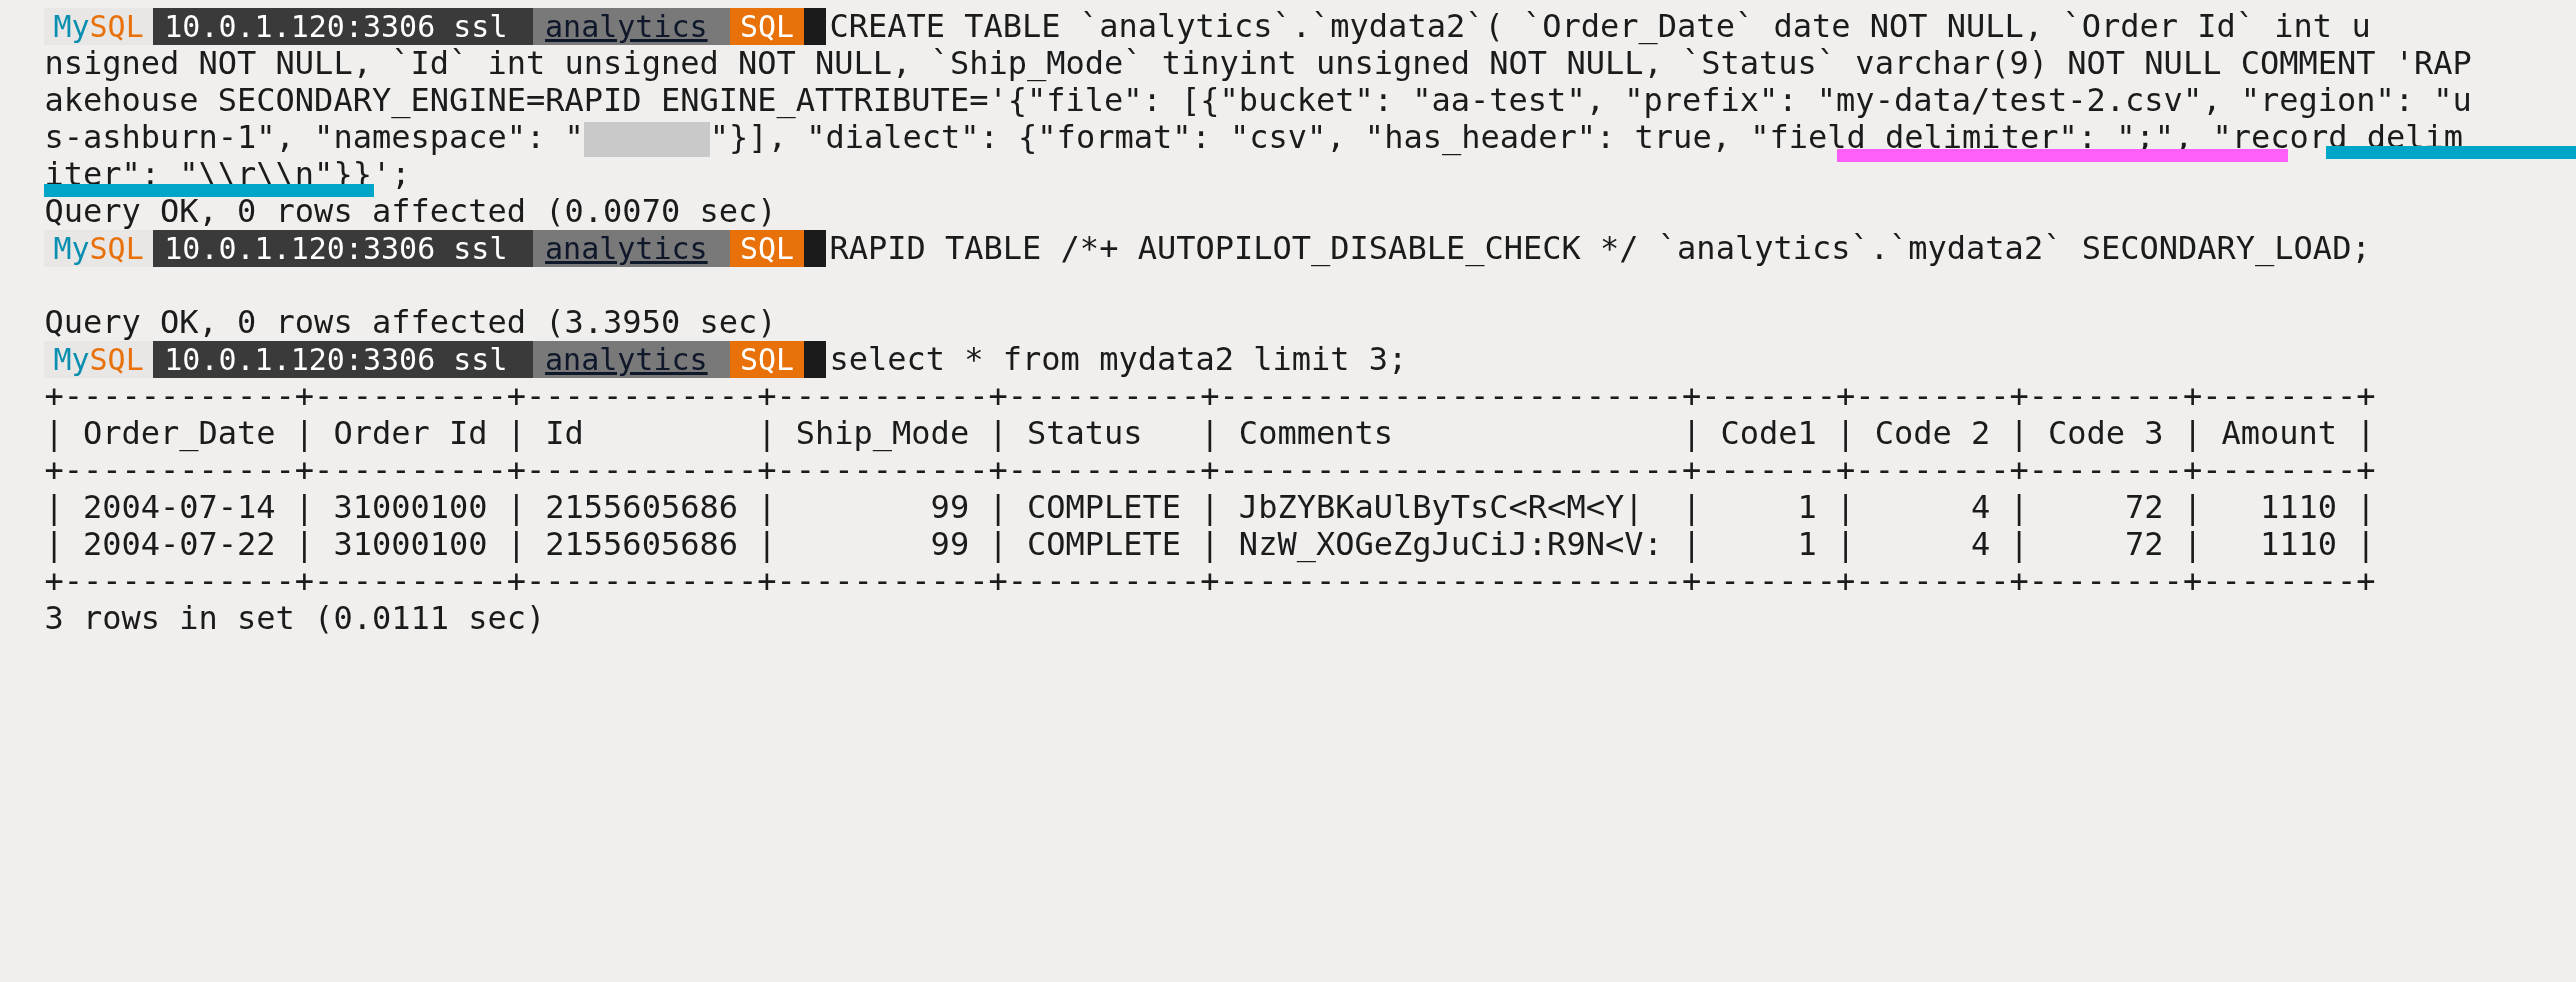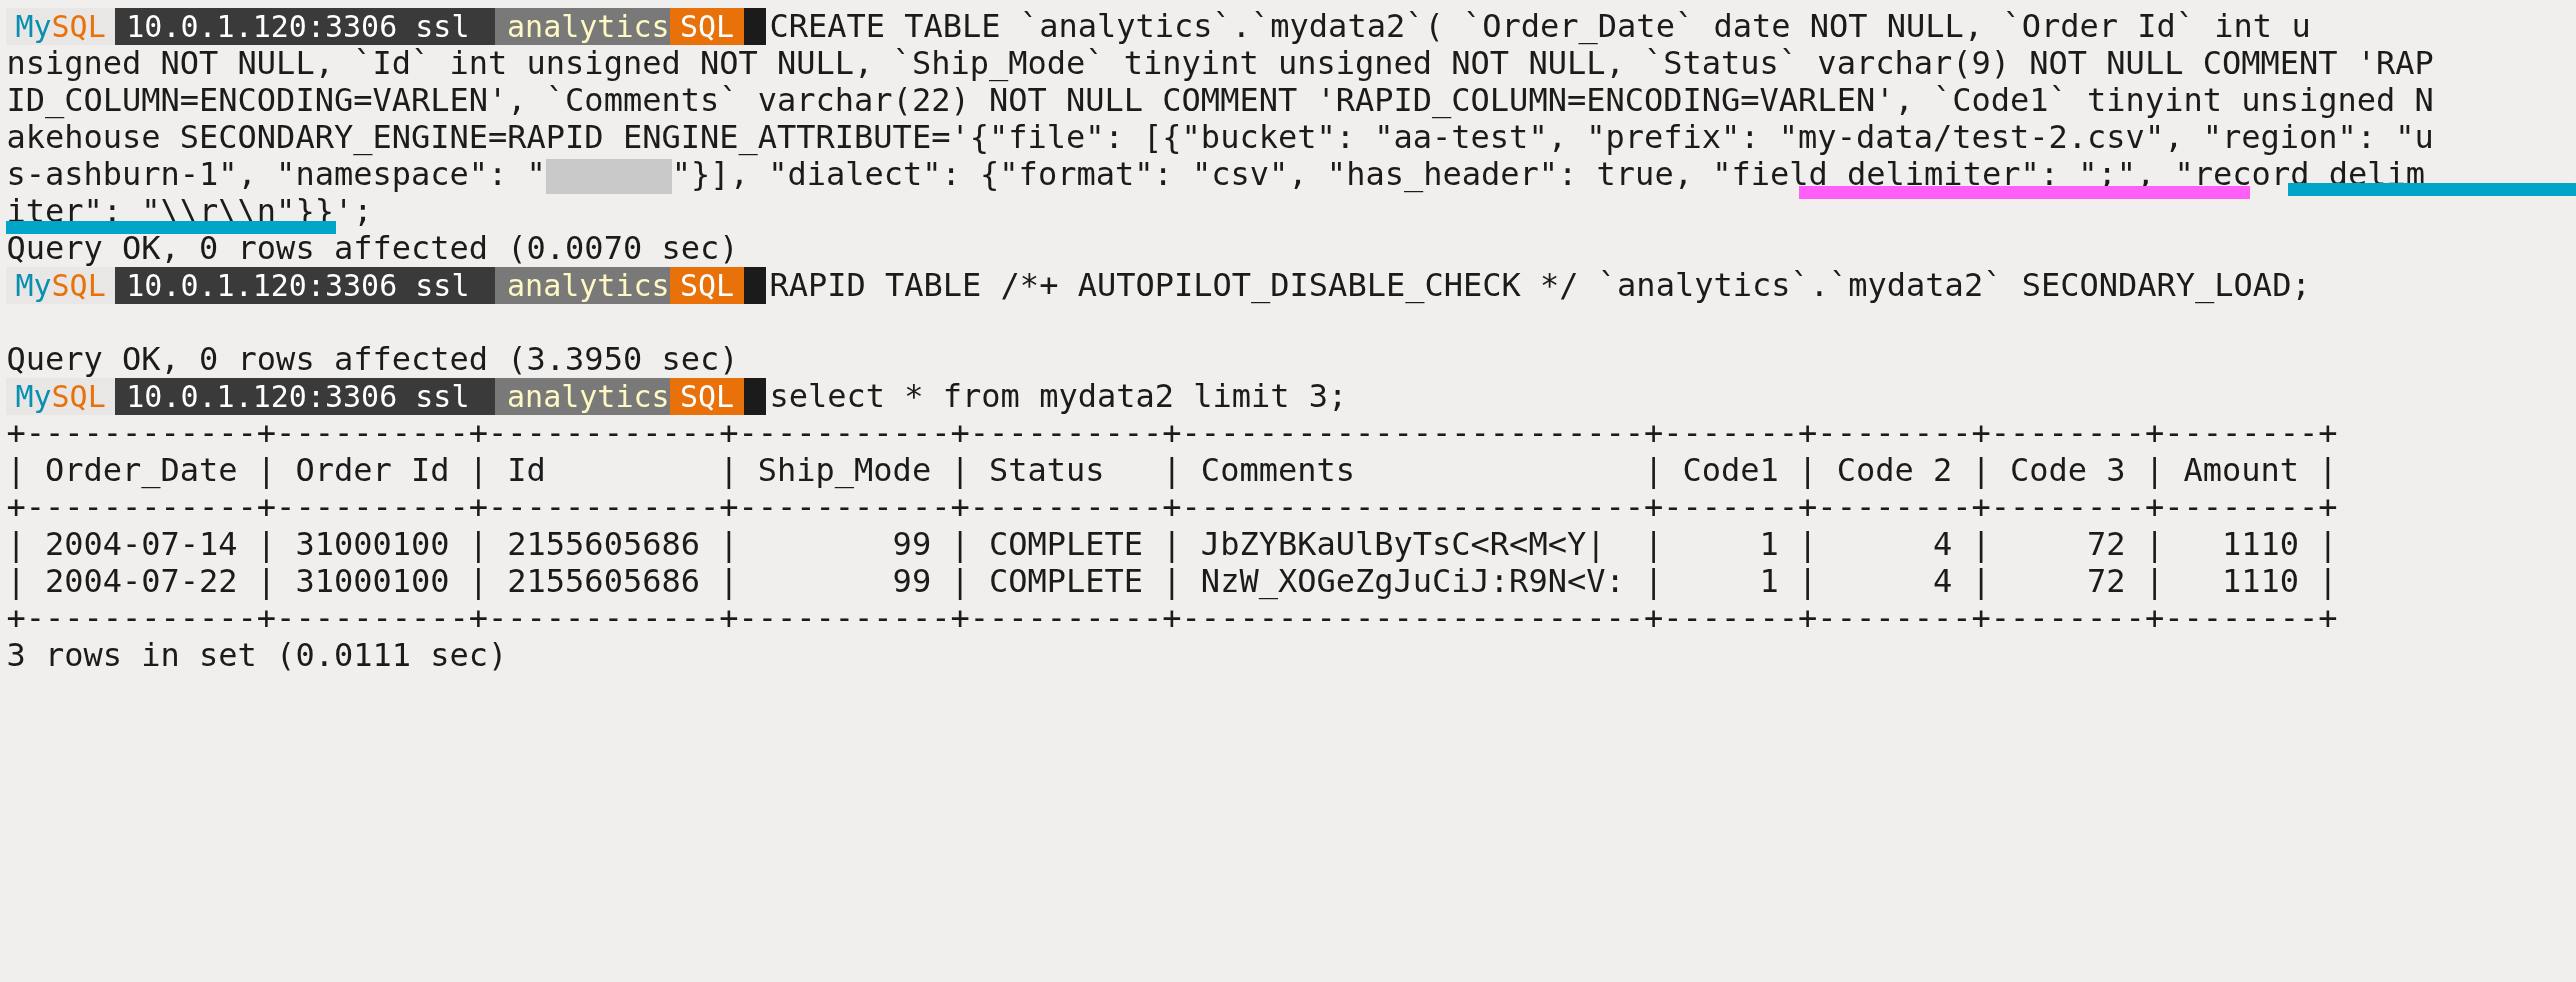--- a/index.html
+++ b/index.html
@@ -18,20 +18,21 @@
     position: relative;
     width: 2517px;
     height: 982px;
     background: #f0efed;
     color: #1b1b1b;
     font-size: 32px;
     line-height: 37px;
     letter-spacing: 0px;
     padding: 0;
     box-sizing: border-box;
+    margin-left: 38px;
   }
   .line {
     height: 37px;
     white-space: pre;
     display: flex;
     align-items: center;
     padding-left: 6.4px;
     box-sizing: border-box;
     position: relative;
   }
@@ -62,23 +63,24 @@
   .brand-my { color: #0a8fb0; }
   .brand-sql { color: #e8710a; }
   .seg-host {
     background: #3a3a3a;
     color: #ffffff;
     padding-left: 11.6px;
     padding-right: 26px;
   }
   .seg-schema {
     background: #797979;
-    color: #fef9c3;
+    color: #0f172a;
     padding-left: 11.6px;
-    padding-right: 0;
+    padding-right: 22px;
+    text-decoration: underline;
   }
   .seg-mode {
     background: #e8710a;
     color: #ffffff;
     padding-left: 10.3px;
     padding-right: 10.3px;
   }
   .seg-caret {
     background: #1b1b1b;
     color: #1b1b1b;
@@ -131,23 +133,20 @@
       <span class="seg seg-mode" style="background: rgb(232, 113, 10);">SQL</span>
       <span class="seg seg-caret" style="background: rgb(27, 27, 27); color: rgb(27, 27, 27);"></span>
     </span>
     <span class="cmd">CREATE TABLE `analytics`.`mydata2`( `Order_Date` date NOT NULL, `Order Id` int u</span>
   </div>
 
   <div class="line">
     <span class="txt">nsigned NOT NULL, `Id` int unsigned NOT NULL, `Ship_Mode` tinyint unsigned NOT NULL, `Status` varchar(9) NOT NULL COMMENT 'RAP</span>
   </div>
   <div class="line">
-    <span class="txt">ID_COLUMN=ENCODING=VARLEN', `Comments` varchar(22) NOT NULL COMMENT 'RAPID_COLUMN=ENCODING=VARLEN', `Code1` tinyint unsigned N</span>
-  </div>
-  <div class="line">
     <span class="txt">akehouse SECONDARY_ENGINE=RAPID ENGINE_ATTRIBUTE='{"file": [{"bucket": "aa-test", "prefix": "my-data/test-2.csv", "region": "u</span>
   </div>
 
   <div class="line">
     <span class="txt">s-ashburn-1", "namespace": "</span><span class="redacted" style="background: rgb(201, 201, 201);"></span><span class="txt">"}], "dialect": {"format": "csv", "has_header": true, "field_delimiter": ";", "record delim</span>
     <span class="hl hl-pink" style="left: 1799px; top: 30px; width: 451px; background: rgb(255, 94, 247);"></span>
     <span class="hl hl-cyan" style="left: 2288px; top: 27px; width: 288px; background: rgb(0, 165, 200);"></span>
   </div>
 
   <div class="line">

